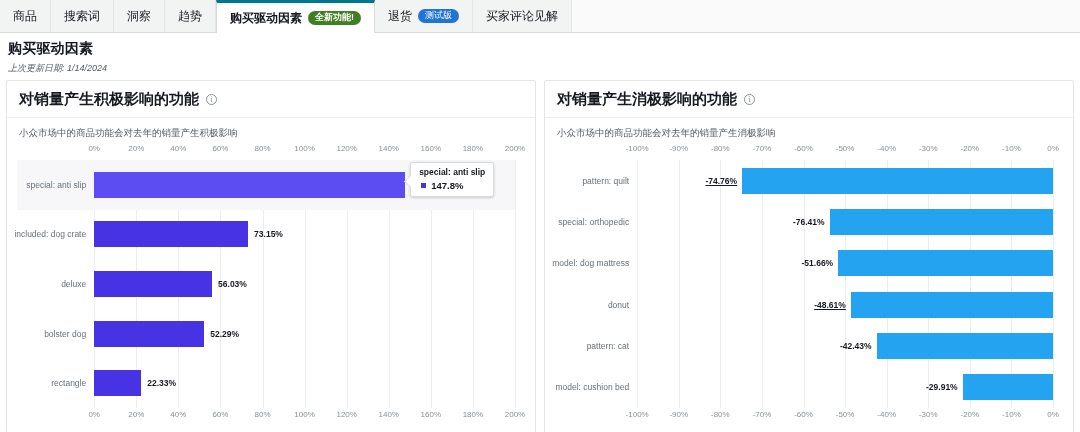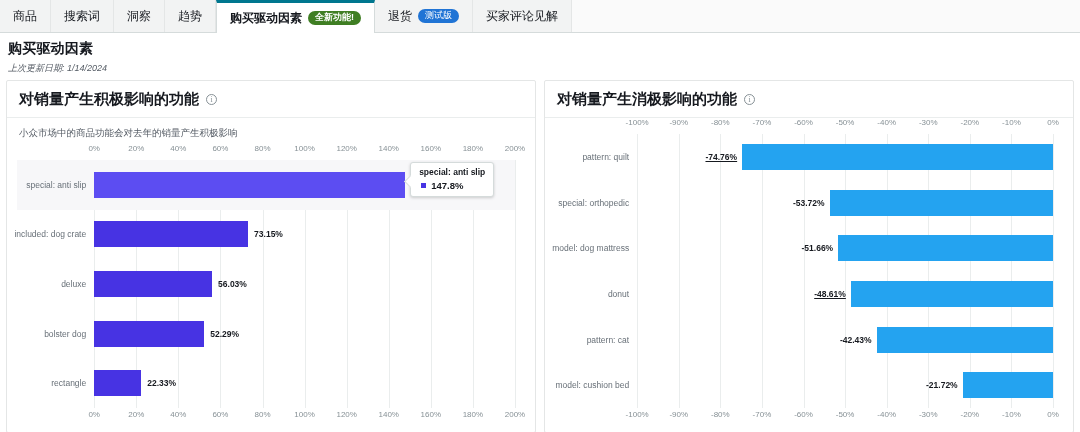--- a/index.html
+++ b/index.html
@@ -333,20 +333,21 @@
           </div>
         </div>
     </div>
   </div>
 
   <div class="card">
     <div class="card-head">
       <span class="card-title">对销量产生消极影响的功能</span>
       <span class="info-icon">i</span>
     </div>
+    <div class="card-sub">小众市场中的商品功能会对去年的销量产生消极影响</div>
     <div class="chart">
       <div class="plot-wrap" id="chart1">
           <div class="axis-row top">
             <span class="tick-label" style="left: 16.5%;">-100%</span>
             <span class="tick-label" style="left: 24.85%;">-90%</span>
             <span class="tick-label" style="left: 33.2%;">-80%</span>
             <span class="tick-label" style="left: 41.55%;">-70%</span>
             <span class="tick-label" style="left: 49.9%;">-60%</span>
             <span class="tick-label" style="left: 58.25%;">-50%</span>
             <span class="tick-label" style="left: 66.6%;">-40%</span>
@@ -382,41 +383,41 @@
             <div class="grid-line" style="left: 100%;"></div>
             <div class="rows">
               <div class="bar-row">
                 <span class="cat-label" style="right: 83.5%; margin-right: 8px;">pattern: quilt</span>
                 <div class="bar negative" style="left: 37.5754%; width: 62.4246%;"></div>
                 <span class="val-label" style="right: 62.4246%; margin-right: 5px; text-decoration: underline;">-74.76%</span>
               </div>
               <div class="bar-row">
                 <span class="cat-label" style="right: 83.5%; margin-right: 8px;">special: orthopedic</span>
                 <div class="bar negative" style="left: 55.1438%; width: 44.8562%;"></div>
-                <span class="val-label" style="right: 44.8562%; margin-right: 5px;">-53.72%</span>
+                <span class="val-label" style="right: 44.8562%; margin-right: 5px;">-76.41%</span>
               </div>
               <div class="bar-row">
                 <span class="cat-label" style="right: 83.5%; margin-right: 8px;">model: dog mattress</span>
                 <div class="bar negative" style="left: 56.8639%; width: 43.1361%;"></div>
                 <span class="val-label" style="right: 43.1361%; margin-right: 5px;">-51.66%</span>
               </div>
               <div class="bar-row">
                 <span class="cat-label" style="right: 83.5%; margin-right: 8px;">donut</span>
                 <div class="bar negative" style="left: 59.4106%; width: 40.5893%;"></div>
                 <span class="val-label" style="right: 40.5893%; margin-right: 5px; text-decoration: underline;">-48.61%</span>
               </div>
               <div class="bar-row">
                 <span class="cat-label" style="right: 83.5%; margin-right: 8px;">pattern: cat</span>
                 <div class="bar negative" style="left: 64.5709%; width: 35.429%;"></div>
                 <span class="val-label" style="right: 35.429%; margin-right: 5px;">-42.43%</span>
               </div>
               <div class="bar-row">
                 <span class="cat-label" style="right: 83.5%; margin-right: 8px;">model: cushion bed</span>
                 <div class="bar negative" style="left: 81.8638%; width: 18.1362%;"></div>
-                <span class="val-label" style="right: 18.1362%; margin-right: 5px;">-21.72%</span>
+                <span class="val-label" style="right: 18.1362%; margin-right: 5px;">-29.91%</span>
               </div>
             </div>
           </div>
         </div>
     </div>
   </div>
 
 </div>
 
 </body></html>

